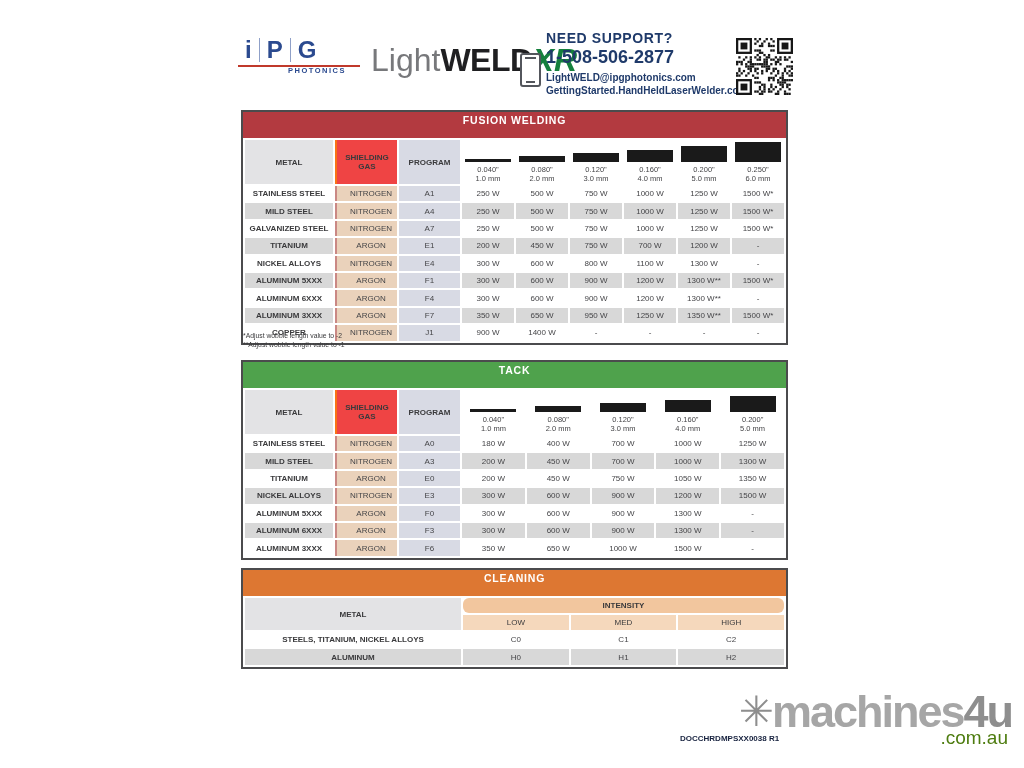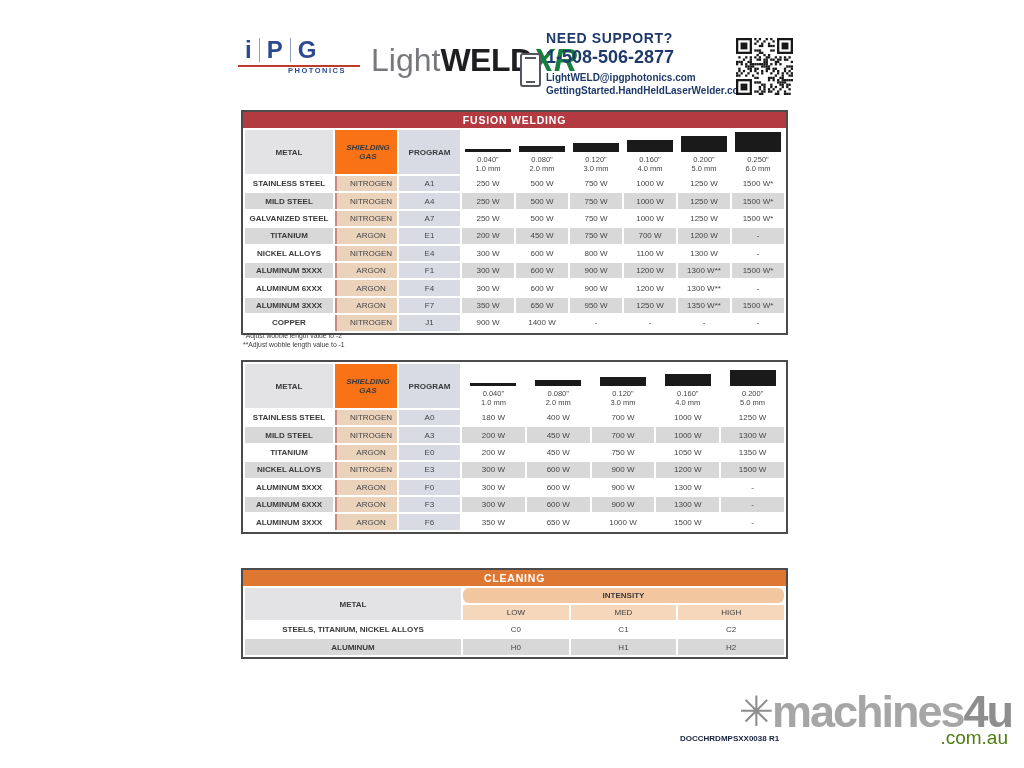--- a/index.html
+++ b/index.html
@@ -32,33 +32,33 @@
   .support .s-email{font-size:10px;font-weight:700;margin-top:4px;}
   .support .s-site{font-size:10px;font-weight:700;margin-top:2px;}
 
   #qr{position:absolute;left:736px;top:38px;width:57px;height:57px;}
 
   
   .tbl{position:absolute;left:241px;width:547px;border:2px solid #4B4B4D;background:#fff;box-sizing:border-box;}
   #fusion-wrap{top:110px;}
   #tack-wrap{top:360px;}
   #cleaning-wrap{top:568px;}
-  .tbl-title{height:16px;line-height:16px;text-align:center;color:#ffffff;
+  .tbl-title{height:26px;line-height:16px;text-align:center;color:#ffffff;
              font-weight:700;font-size:10.5px;letter-spacing:0.8px;}
   .t-red{background:#B33A40;}
   .t-green{background:#4FA24C;}
   .t-orange{background:#DD7732;}
 
   table{width:100%;border-collapse:separate;border-spacing:2px;table-layout:fixed;}
   th,td{padding:0;text-align:center;vertical-align:middle;overflow:hidden;}
   th{height:44px;font-size:8px;color:#3A3A3C;}
   td{height:15.4px;font-size:8px;color:#454548;}
 
   th.label{background:#E3E3E5;font-weight:700;}
-  th.gas-h{background:#f97316;font-weight:700;border-left:4px solid #f97316;font-style:italic;}
+  th.gas-h{background:#ef4444;font-weight:700;border-left:2px solid #f97316;}
   th.prog-h{background:#D8DAE4;font-weight:700;}
   th.thick{background:#ffffff;font-weight:400;}
   .bar-holder{height:21px;display:flex;align-items:flex-end;justify-content:center;margin-bottom:3px;}
   .bar{width:46px;background:#1A1A1A;}
   .tlabel{font-size:7.5px;line-height:9px;color:#454548;}
 
   td.metal{font-weight:700;color:#3A3A3C;}
   tr.odd td.metal,tr.odd td.val{background:#ffffff;}
   tr.even td.metal,tr.even td.val{background:#D8D8D8;}
   td.gas{background:#EAD2BB;border-left:2px solid #CA8884;padding-left:8px;}
@@ -464,20 +464,21 @@
         </tbody>
     </table>
   </div>
 
   <div class="footnotes">
     <div>*Adjust wobble length value to -2</div>
     <div>**Adjust wobble length value to -1</div>
   </div>
 
   <div class="tbl" id="tack-wrap">
+    <div class="tbl-title t-green">TACK</div>
     <table id="tack-table">
       <colgroup>
           <col style="width:88px">
           <col style="width:62px">
           <col style="width:61px">
           <col>
           <col>
           <col>
           <col>
           <col>

